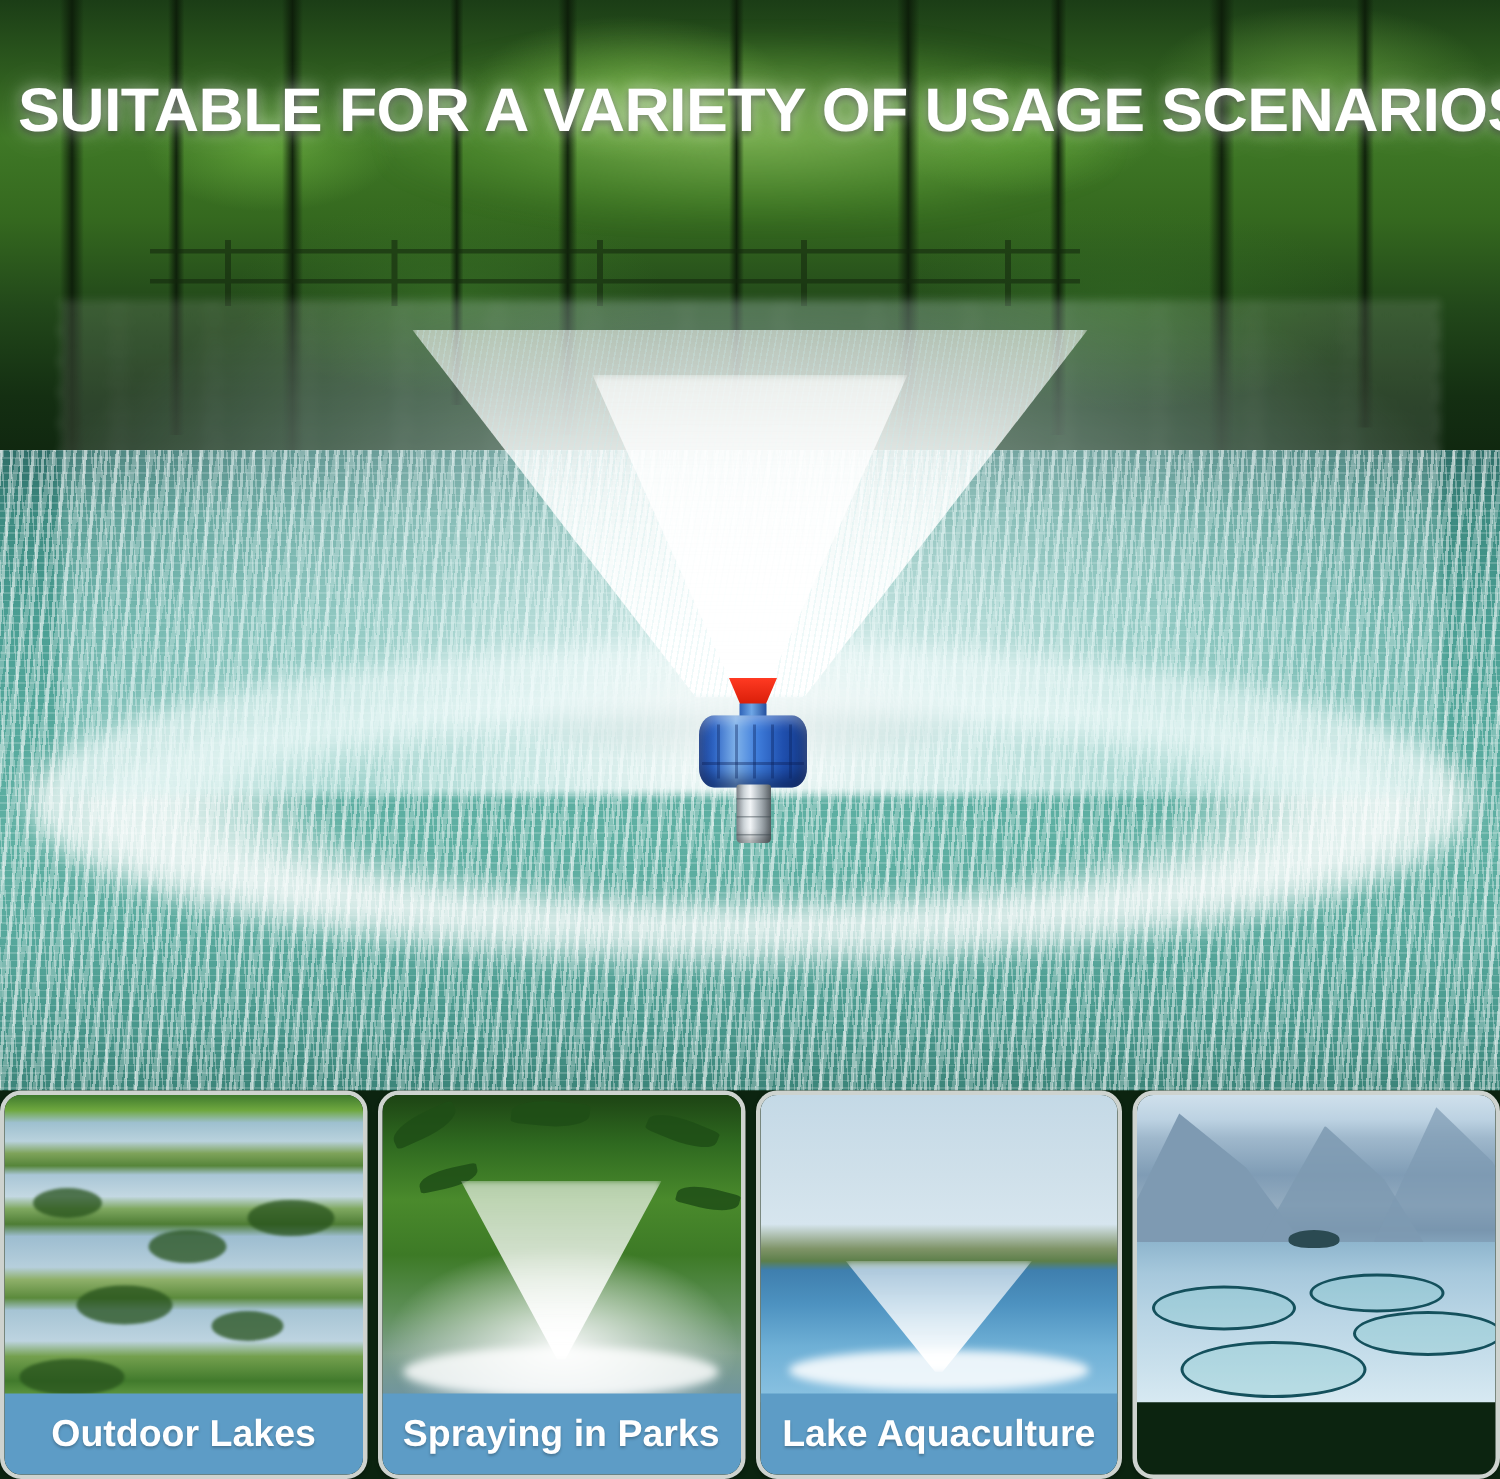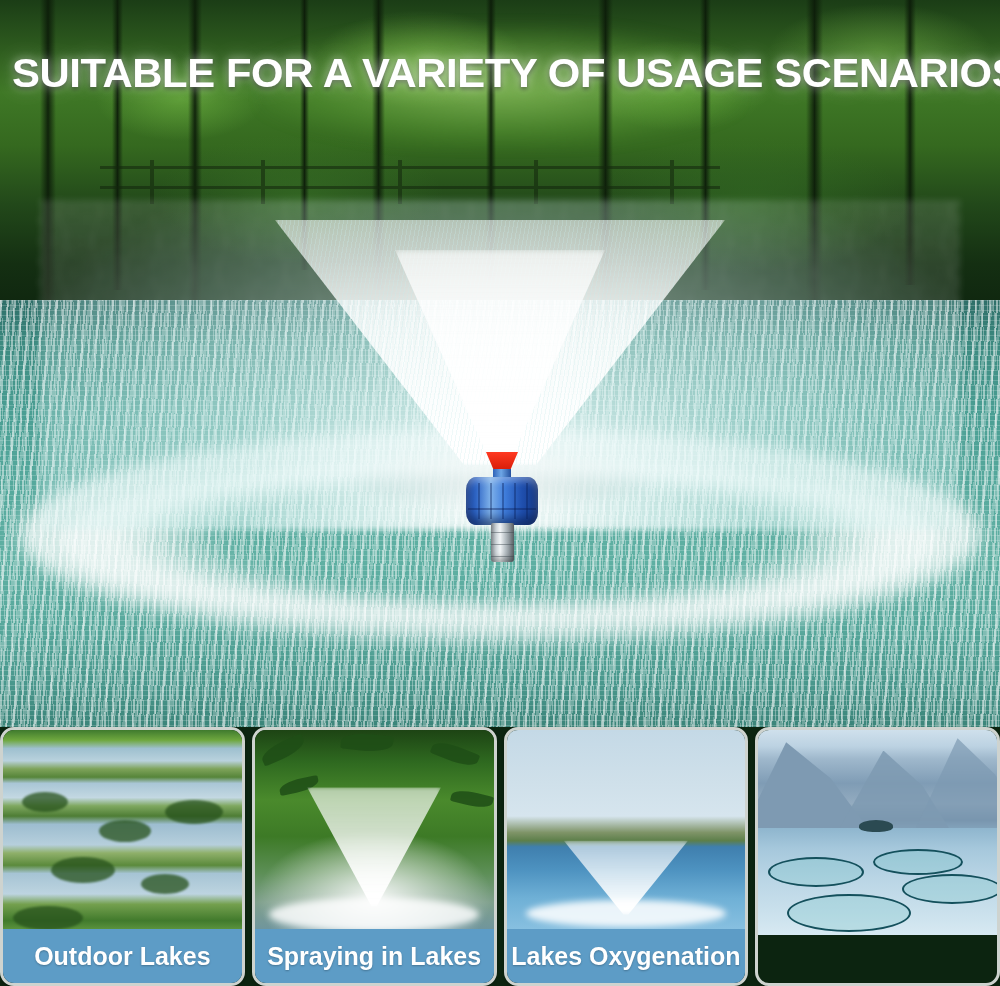--- a/index.html
+++ b/index.html
@@ -263,31 +263,31 @@
         <div class="t2">
           <span class="leaf" style="left:2%;top:6%;width:46px;height:16px;transform:rotate(-24deg);"></span>
           <span class="leaf" style="left:10%;top:24%;width:40px;height:13px;transform:rotate(-12deg);"></span>
           <span class="leaf" style="left:74%;top:8%;width:48px;height:16px;transform:rotate(22deg);"></span>
           <span class="leaf" style="left:82%;top:30%;width:42px;height:14px;transform:rotate(14deg);"></span>
           <span class="leaf" style="left:36%;top:2%;width:52px;height:17px;transform:rotate(6deg);"></span>
           <div class="v"></div>
           <div class="pool"></div>
         </div>
       </div>
-      <div class="cap">Spraying in Lakes</div>
+      <div class="cap">Spraying in Parks</div>
     </div>
 
     <div class="card">
       <div class="photo">
         <div class="t3">
           <div class="v"></div>
           <div class="pool"></div>
         </div>
       </div>
-      <div class="cap">Lakes Oxygenation</div>
+      <div class="cap">Lake Aquaculture</div>
     </div>
 
     <div class="card">
       <div class="photo">
         <div class="t4">
           <span class="mt" style="left:-6%;top:6%;width:52%;height:42%;
             -webkit-clip-path:polygon(0 100%,34% 0,70% 42%,100% 100%);clip-path:polygon(0 100%,34% 0,70% 42%,100% 100%);"></span>
           <span class="mt" style="left:34%;top:10%;width:46%;height:38%;opacity:.85;
             -webkit-clip-path:polygon(0 100%,40% 0,76% 46%,100% 100%);clip-path:polygon(0 100%,40% 0,76% 46%,100% 100%);"></span>
           <span class="mt" style="left:66%;top:4%;width:46%;height:44%;opacity:.7;

